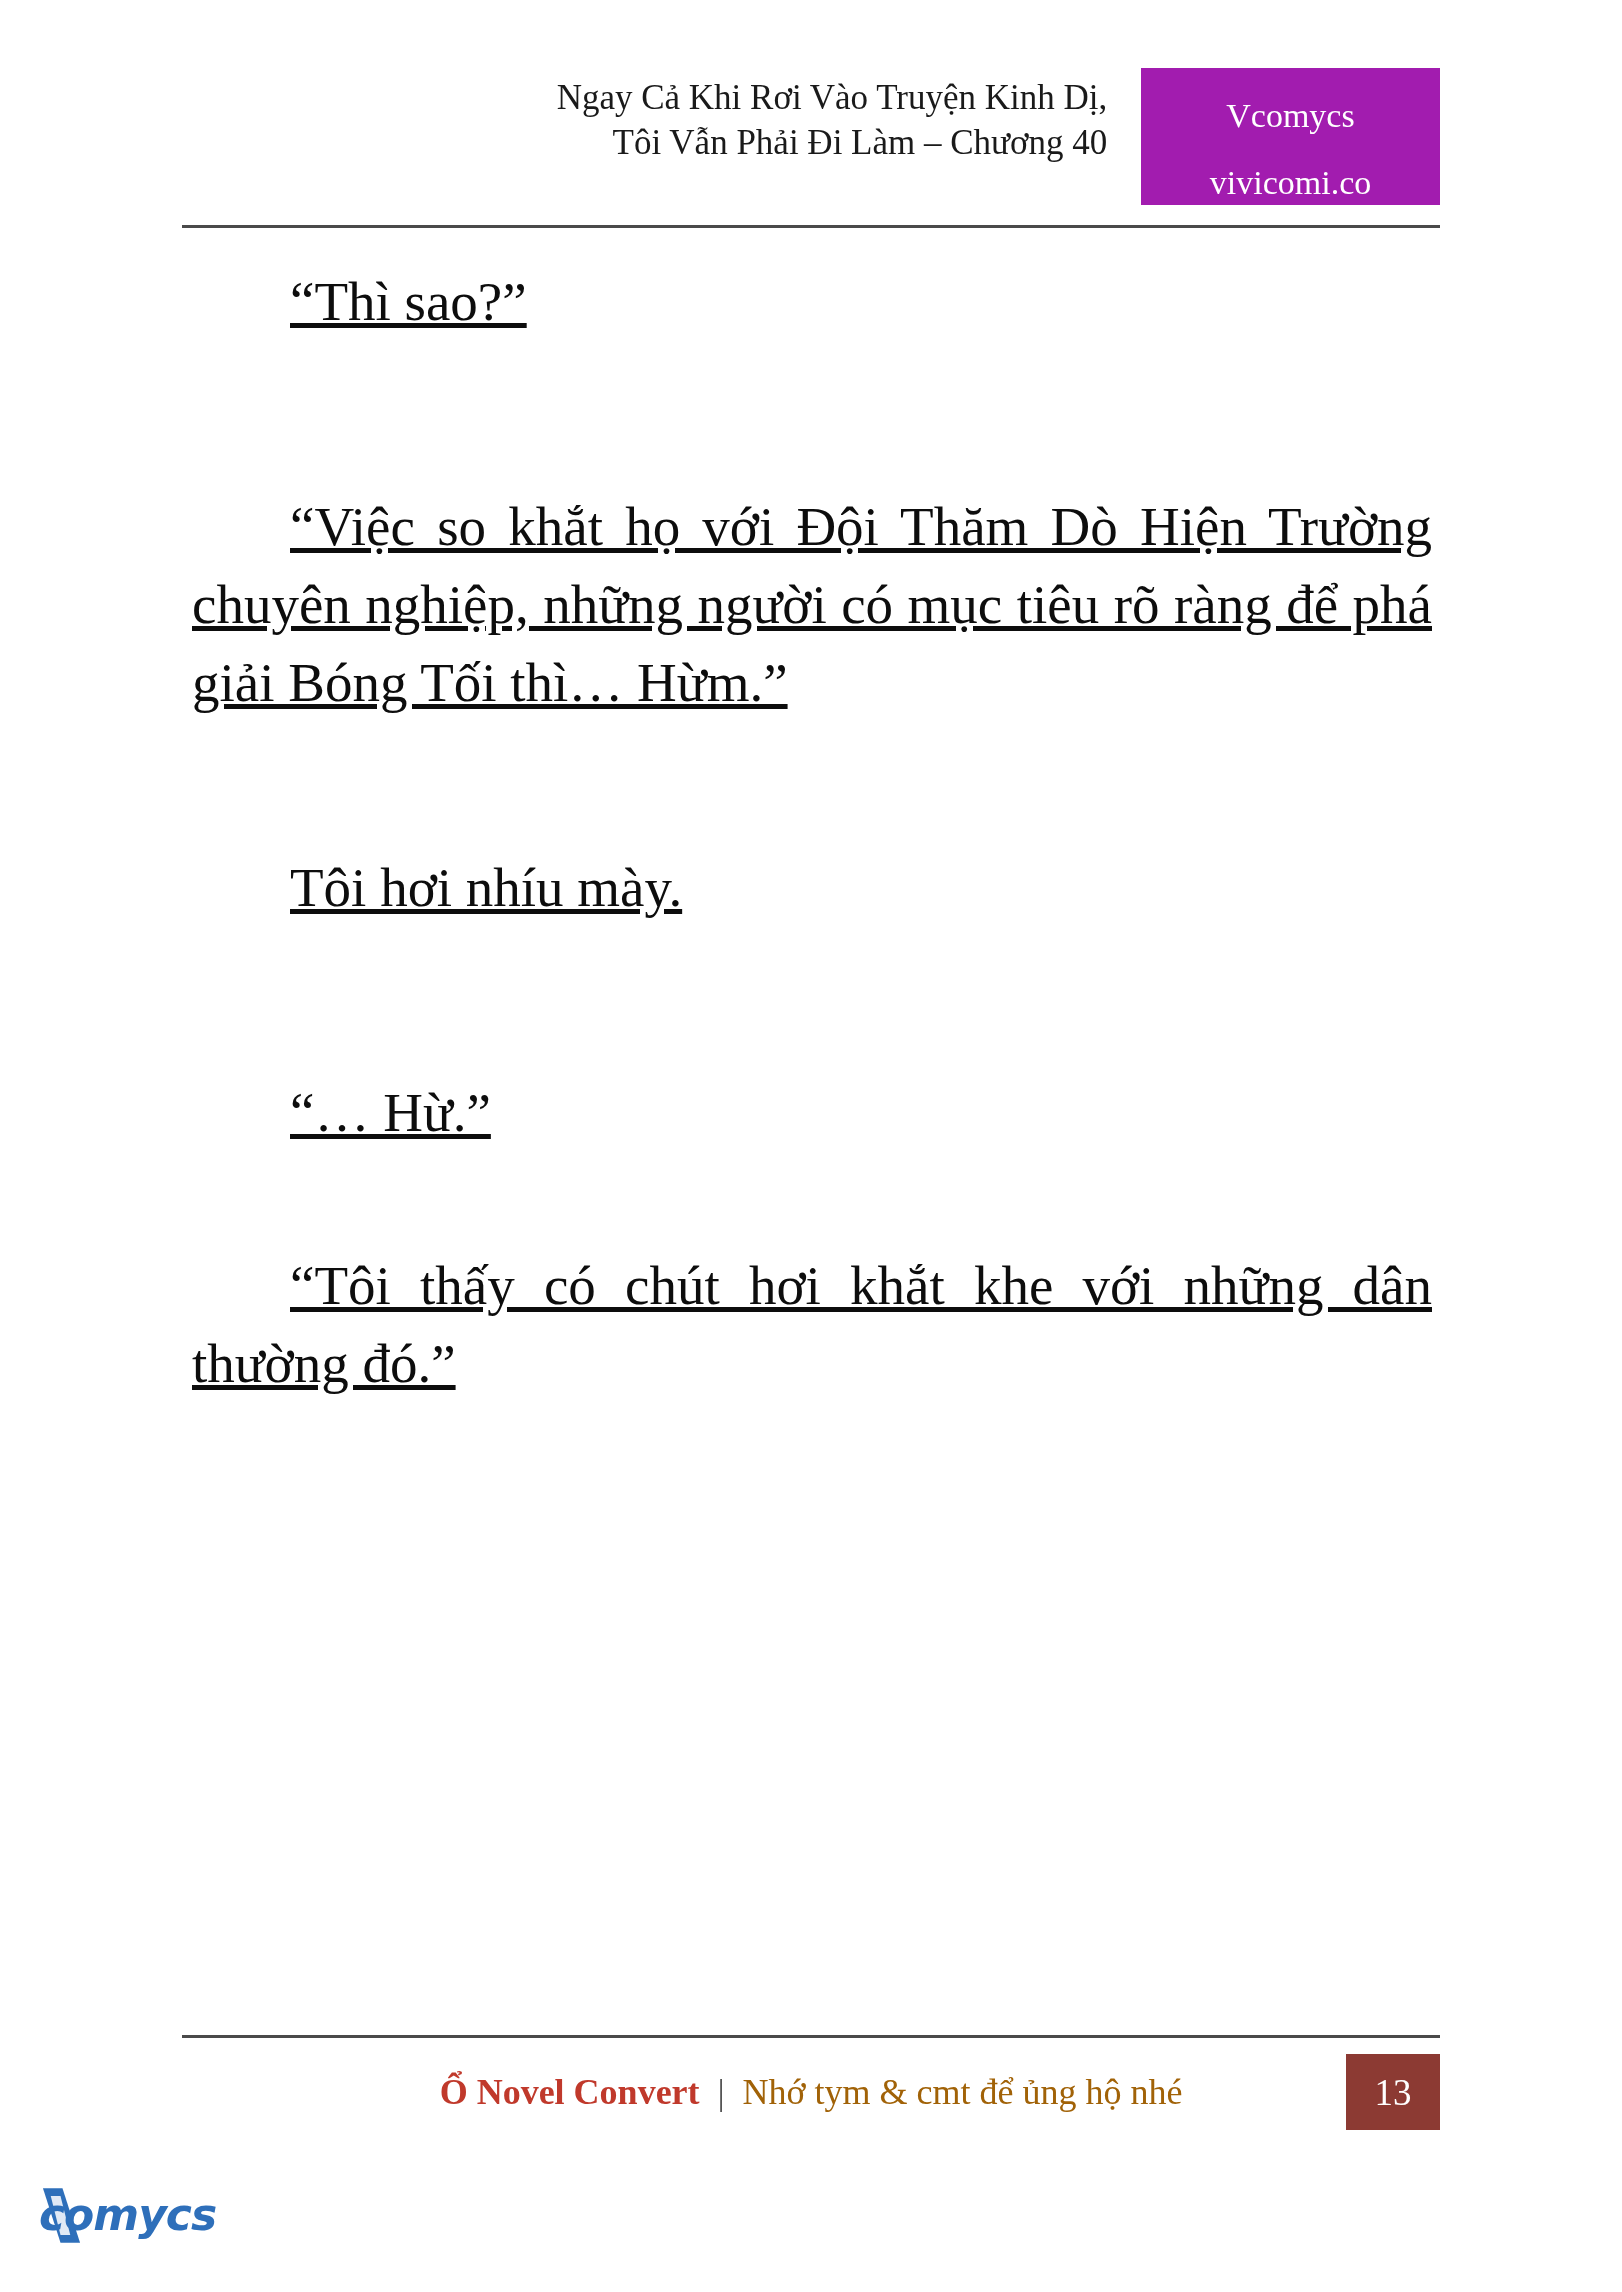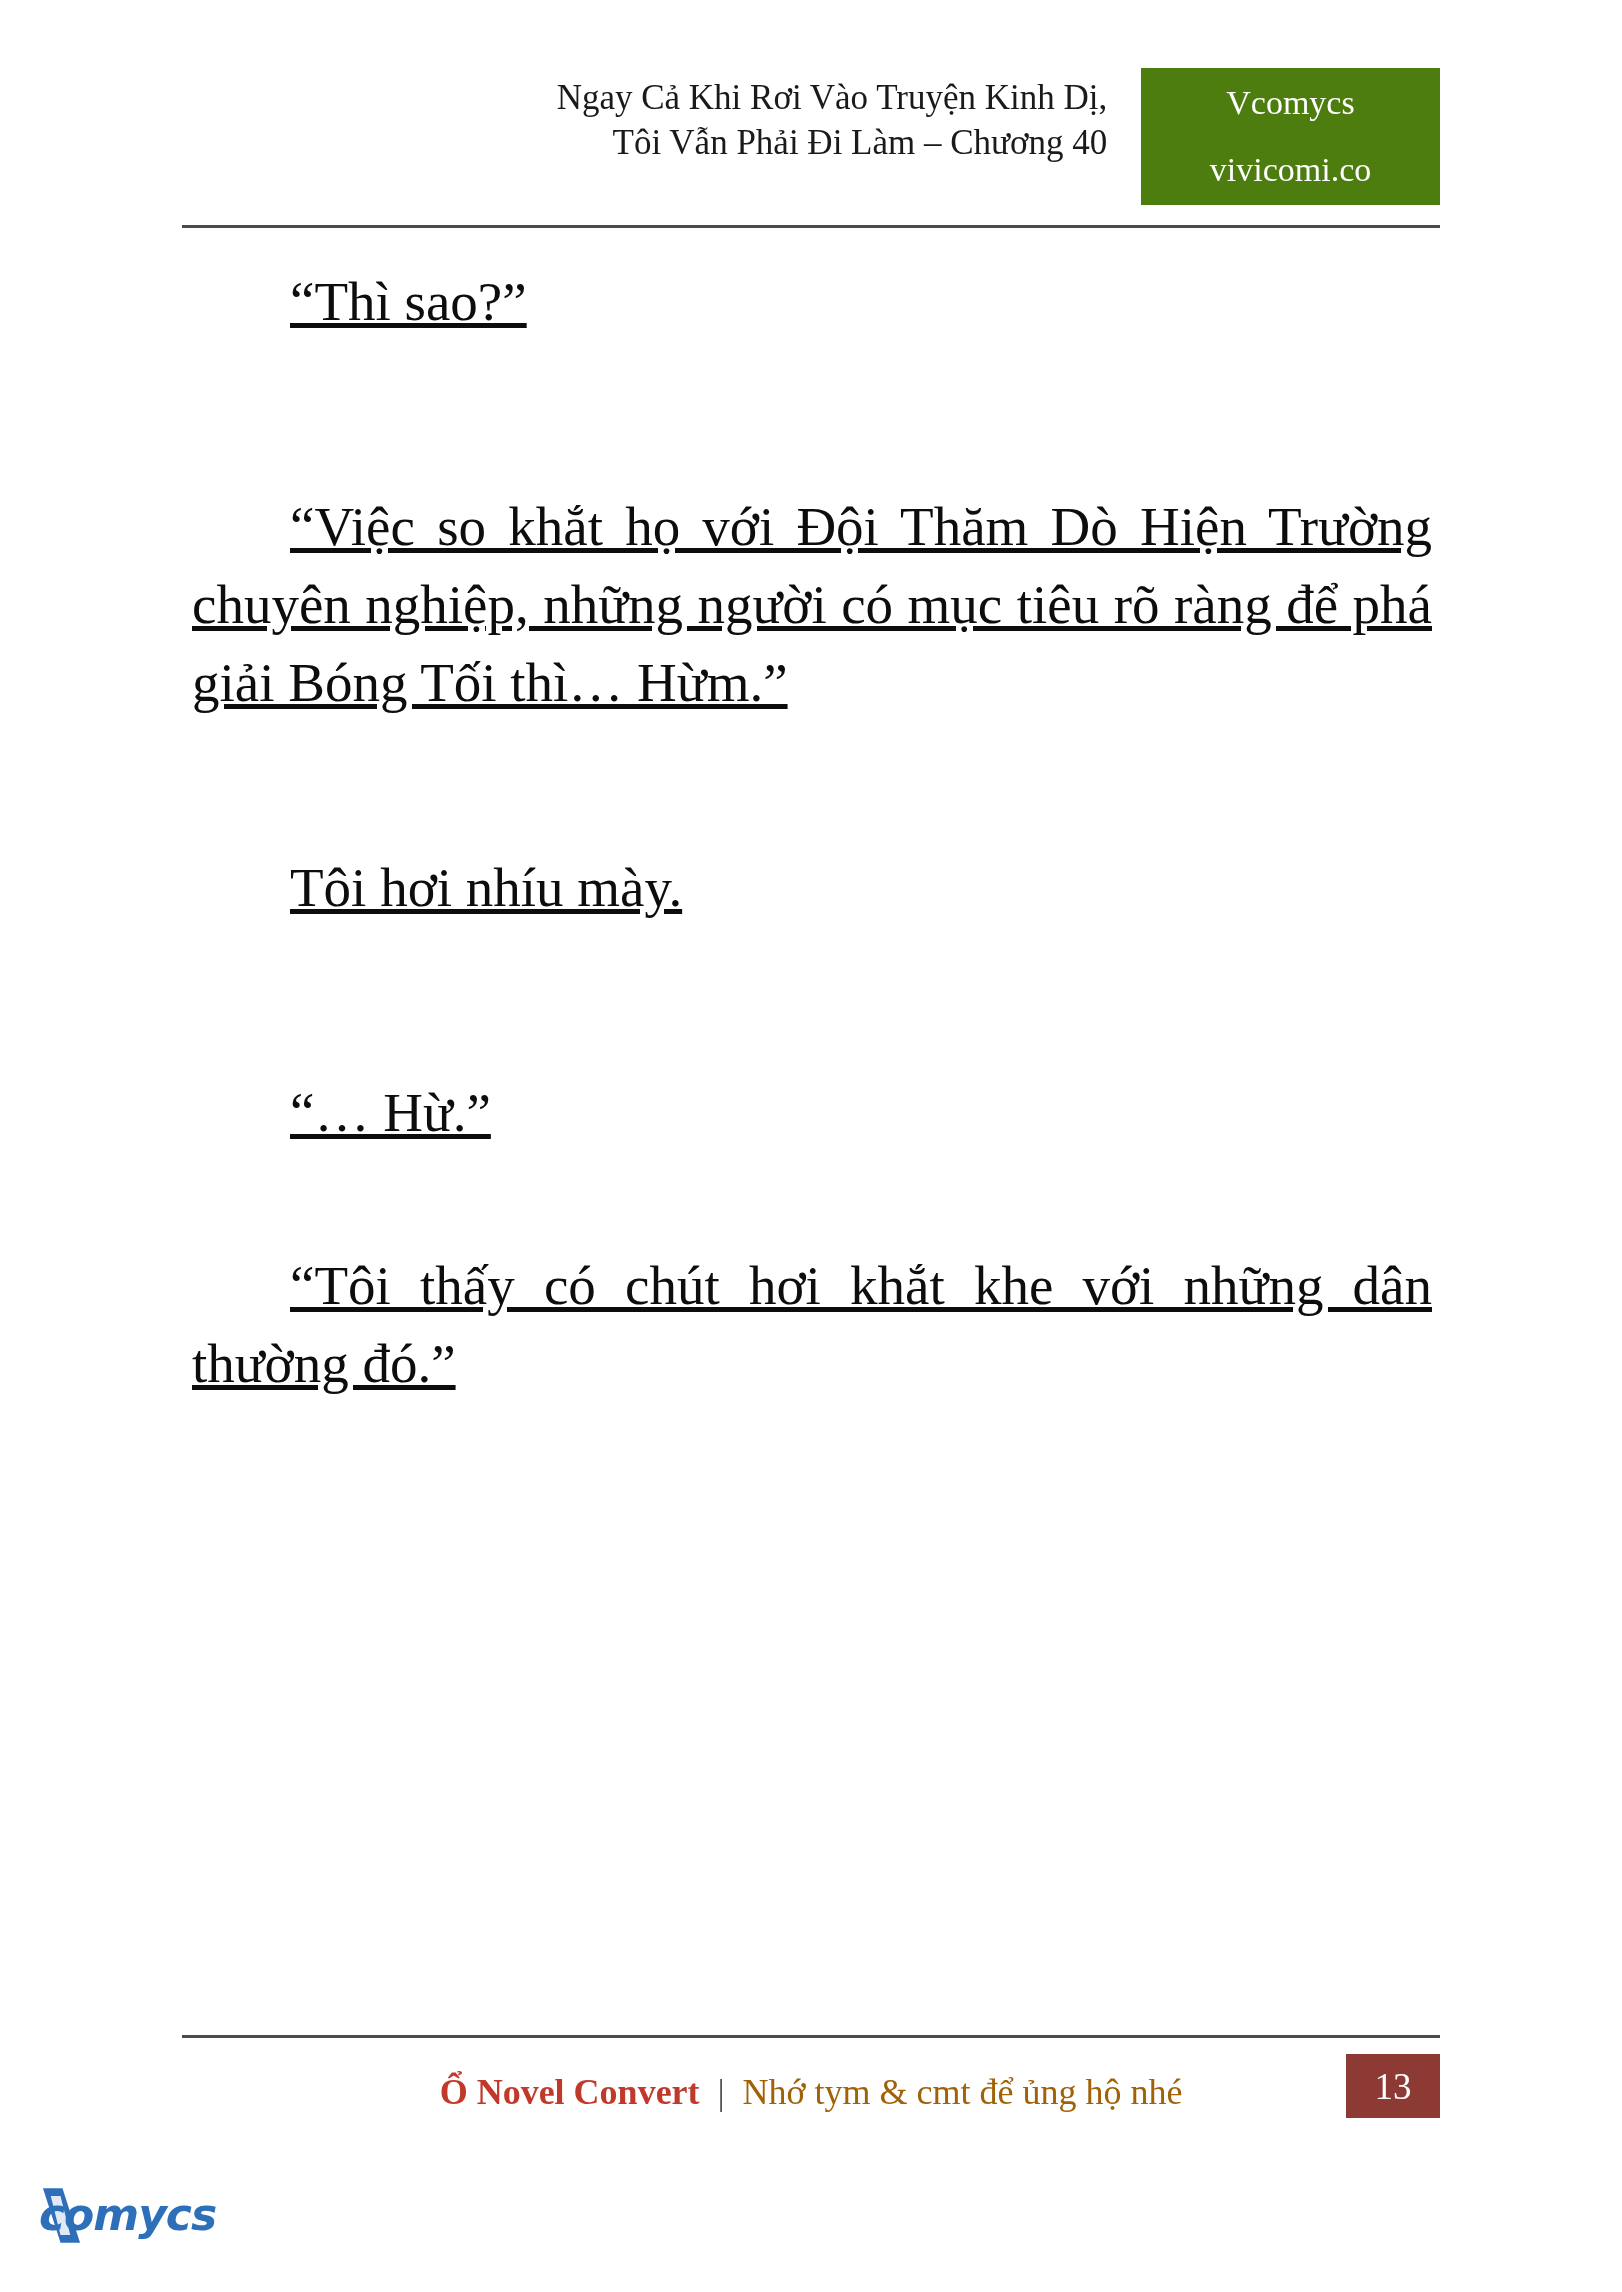--- a/index.html
+++ b/index.html
@@ -41,26 +41,26 @@
     white-space: pre-line;
     padding-right: 15.7px;
     box-sizing: border-box;
   }
   .header-badge {
     position: absolute;
     right: 0;
     top: -7.8px;
     width: 299px;
     height: 137px;
-    background: #4d7c0f;
+    background: #a21caf;
     color: #ffffff;
     display: flex;
     flex-direction: column;
     align-items: center;
-    justify-content: center;
+    justify-content: flex-end;
     line-height: 1.3;
     gap: 23px;
   }
   .header-badge span {
     display: block;
     font-size: 34px;
     text-align: center;
   }
   .header-rule {
     position: absolute;
@@ -131,21 +131,21 @@
     margin: 0 9.8px;
   }
   .footer-note {
     color: #a16207;
   }
   .page-number {
     position: absolute;
     right: 0;
     top: 0;
     width: 94px;
-    height: 64px;
+    height: 76px;
     background: #8c3a33;
     color: #ffffff;
     display: flex;
     align-items: center;
     justify-content: center;
     font-size: 37px;
   }
 
   
   .watermark {

